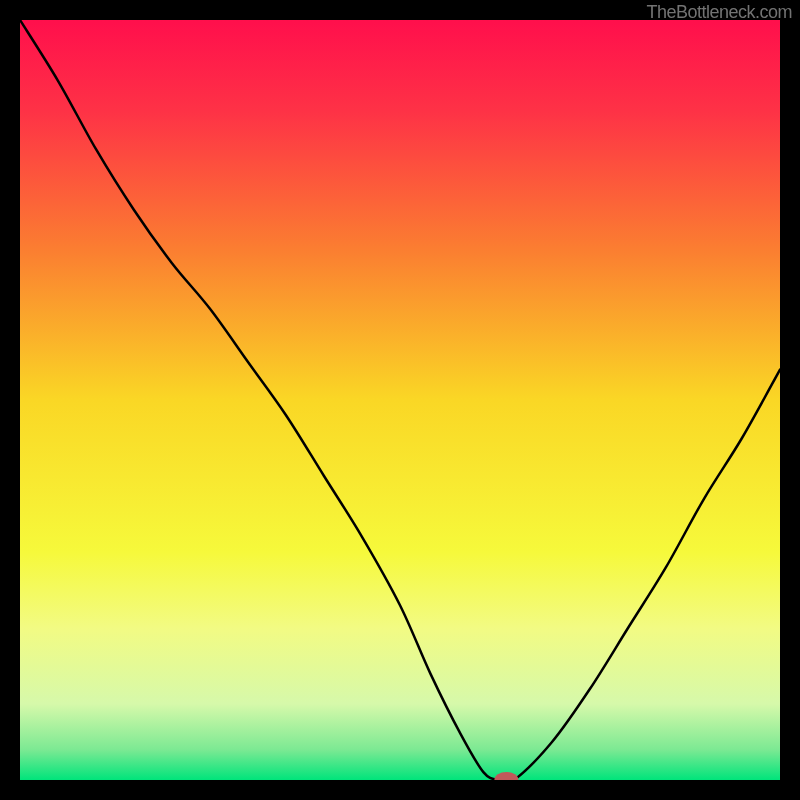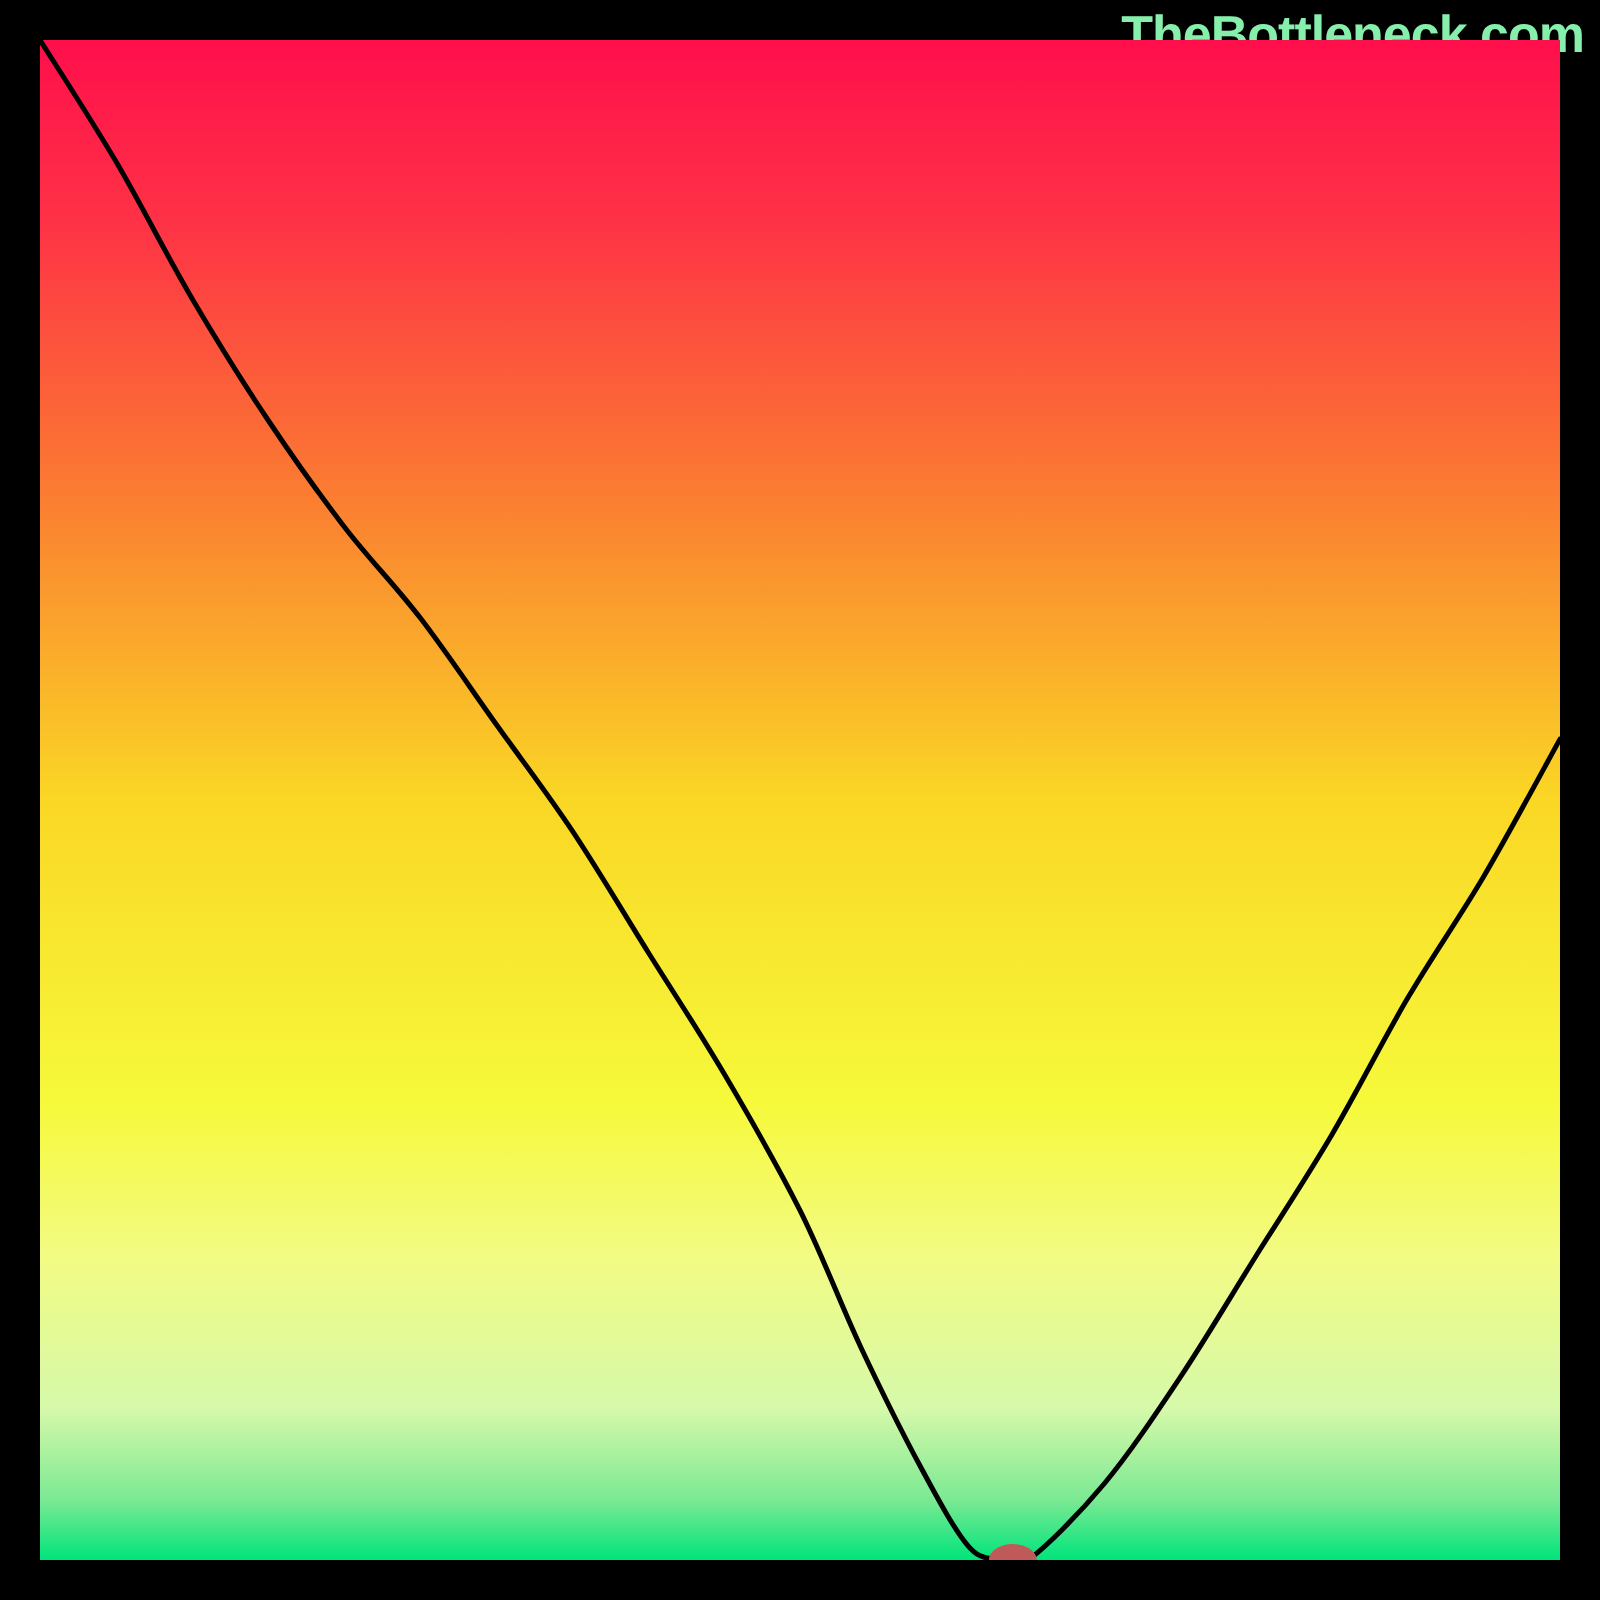--- a/index.html
+++ b/index.html
@@ -26,23 +26,23 @@
   }
   .plot-area svg {
     display: block;
     width: 100%;
     height: 100%;
   }
   .attribution {
     position: absolute;
     top: 2px;
     right: 8px;
-    color: #86efac;
-    font-size: 26px;
-    font-weight: 700;
+    color: #737373;
+    font-size: 18px;
+    font-weight: 400;
     letter-spacing: -0.5px;
     user-select: none;
   }
 </style>
 </head>
 <body>
 
 <div class="frame">
   <div class="attribution">TheBottleneck.com</div>
 

